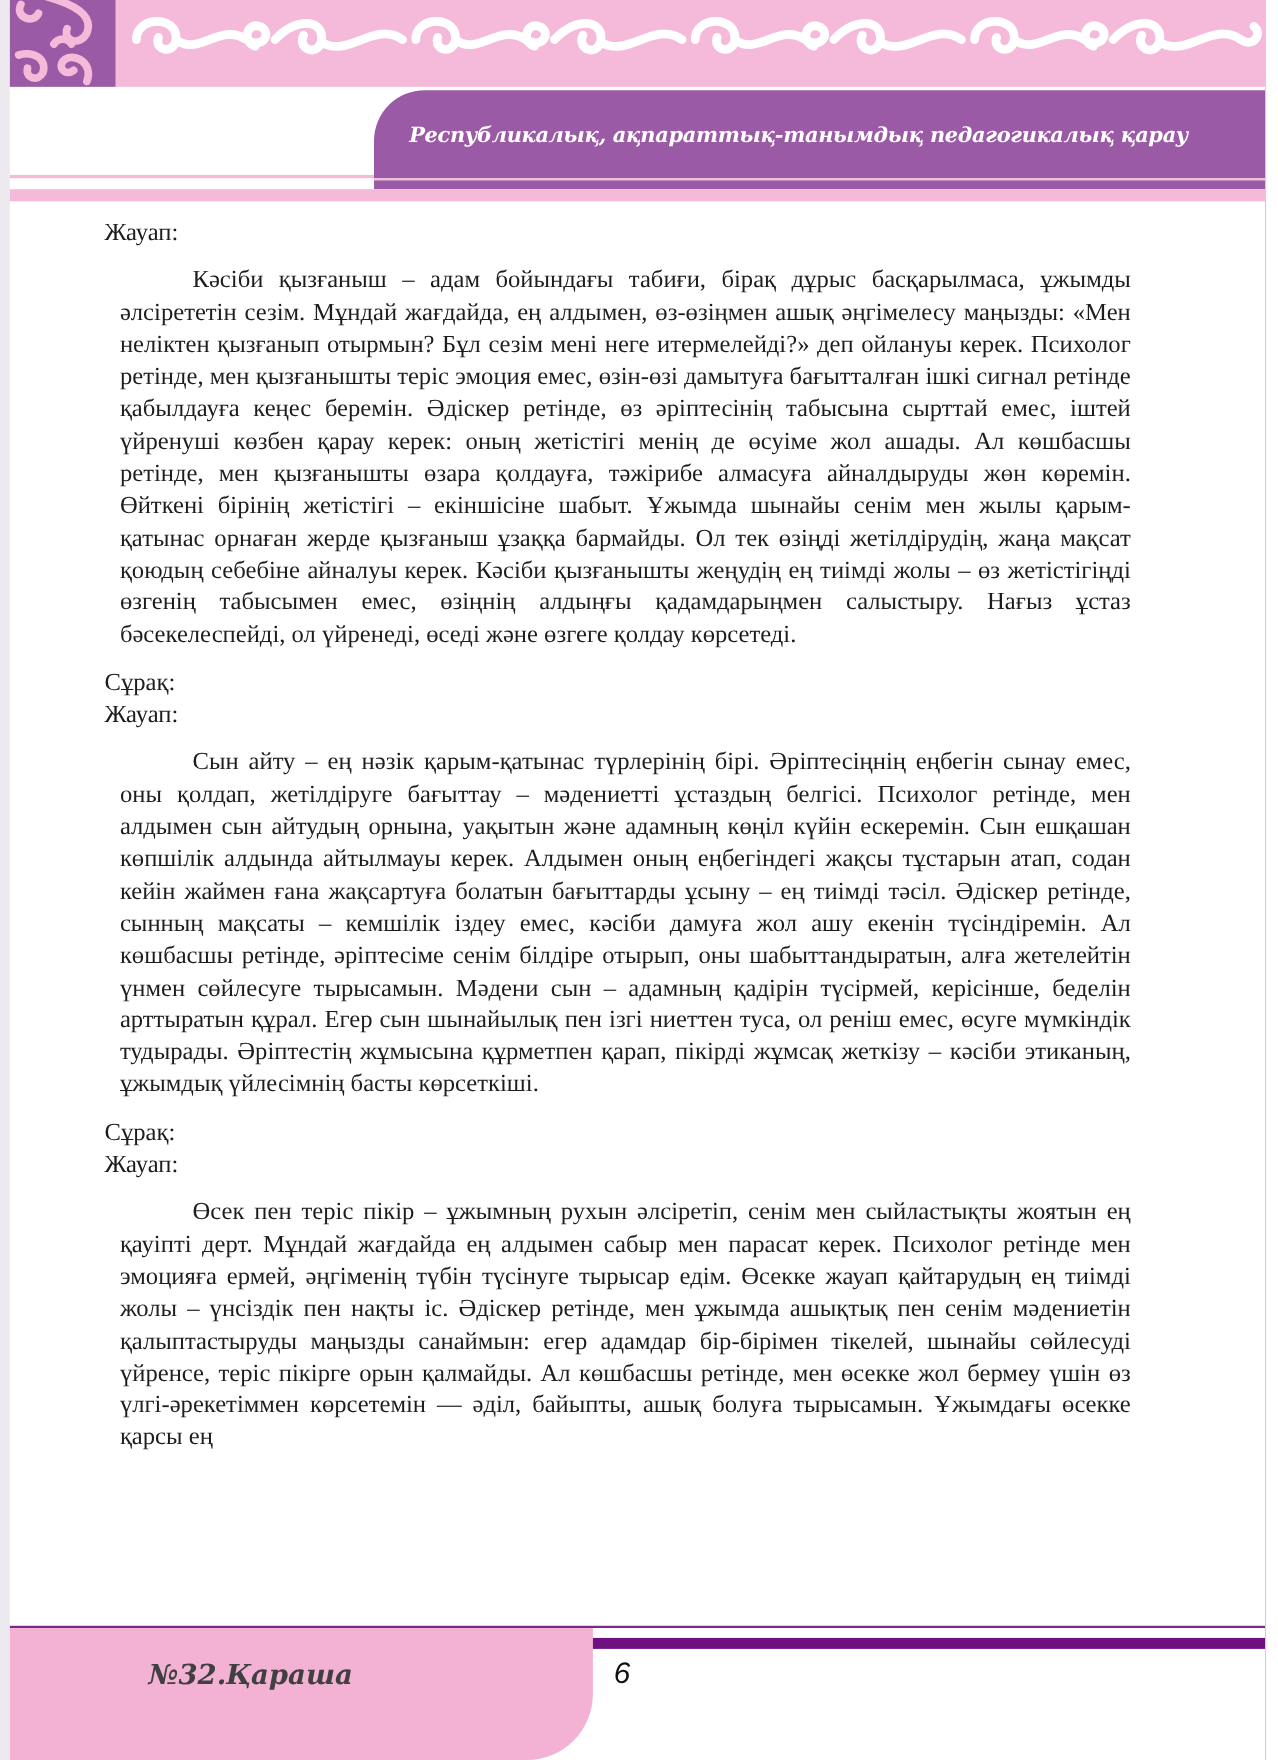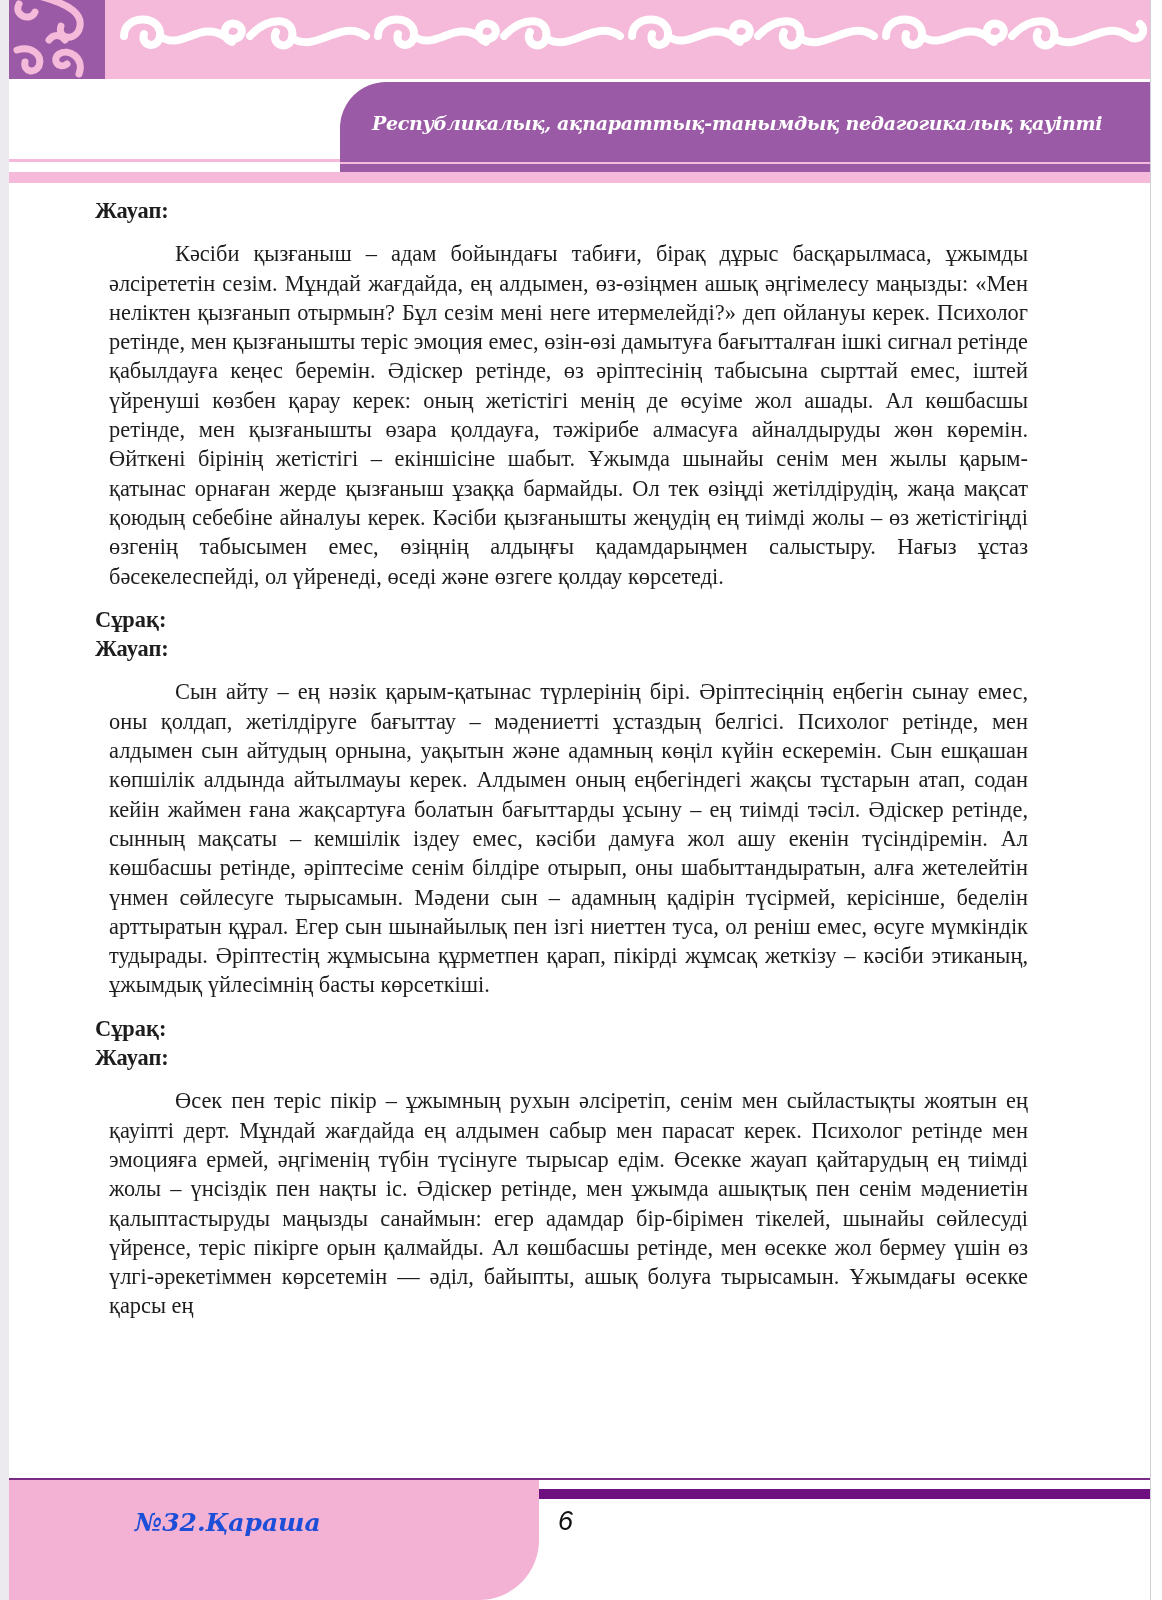--- a/index.html
+++ b/index.html
@@ -29,33 +29,33 @@
   .rule-thin-right { position: absolute; left: 340px; top: 162px; width: 810px; height: 2px; background: #f5b9d9; }
   .rule-dark-right { position: absolute; left: 340px; top: 164px; width: 810px; height: 8px; background: #9b5aa5; }
   .rule-pink-full { position: absolute; left: 9px; top: 172px; width: 1141px; height: 11px; background: #f5b9d9; }
 
   
   .content {
     position: absolute; left: 95px; top: 196px; width: 947px;
     font-size: 22.4px; line-height: 29.3px; color: #1d1d1d;
     text-align: justify;
   }
-  .label { font-weight: bold; display: block; }
+  .label { font-weight: normal; display: block; }
   .para { text-indent: 66px; margin: 14px; }
   .question { font-weight: bold; text-indent: 66px; margin: 0; }
 
   
   .footer-rule-thin { position: absolute; left: 9px; top: 1478px; width: 1141px; height: 2px; background: #7a2a86; }
   .footer-tab {
     position: absolute; left: 9px; top: 1480px; width: 530px; height: 120px;
     background: #f3b2d4; border-bottom-right-radius: 60px;
   }
   .footer-rule-dark { position: absolute; left: 539px; top: 1489px; width: 611px; height: 10px; background: #6e1080; }
   .issue-label {
-    position: absolute; left: 135px; top: 1508px; color: #1d4ed8;
+    position: absolute; left: 135px; top: 1508px; color: #404040;
     font-family: "DejaVu Serif", serif; font-style: italic; font-weight: bold; font-size: 25px;
   }
   .page-number {
     position: absolute; left: 558px; top: 1506px; color: #111111;
     font-family: "Liberation Sans", sans-serif; font-style: italic; font-size: 27px;
   }
 </style>
 </head>
 <body>
 
@@ -80,21 +80,21 @@
              M258 28 C 258 6, 296 6, 294 28 C 292 42, 274 38, 278 26 M294 28 C 314 44, 334 12, 358 28 C 374 38, 382 20, 370 16 C 358 12, 354 30, 366 34
              M384 28 C 404 6, 430 10, 426 30 C 422 44, 404 36, 410 24 M426 30 C 450 46, 474 10, 500 28
              M512 28 C 512 6, 550 6, 548 28 C 546 42, 528 38, 532 26 M548 28 C 568 44, 588 12, 612 28 C 628 38, 636 20, 624 16 C 612 12, 608 30, 620 34
              M638 28 C 658 6, 684 10, 680 30 C 676 44, 658 36, 664 24 M680 30 C 704 46, 728 10, 754 28
              M766 28 C 766 6, 804 6, 802 28 C 800 42, 782 38, 786 26 M802 28 C 822 44, 842 12, 866 28 C 882 38, 890 20, 878 16 C 866 12, 862 30, 874 34
              M892 28 C 912 6, 938 10, 934 30 C 930 44, 912 36, 918 24 M934 30 C 958 46, 982 10, 1008 28 C 1020 36, 1028 22, 1020 16"></path>
   </g>
 </svg>
 <div class="header-gap"></div>
 <div class="title-tab"></div>
-<div class="title-text">Республикалық, ақпараттық-танымдық педагогикалық қауіпті</div>
+<div class="title-text">Республикалық, ақпараттық-танымдық педагогикалық қарау</div>
 <div class="rule-thin-left"></div>
 <div class="rule-thin-right"></div>
 <div class="rule-dark-right"></div>
 <div class="rule-pink-full"></div>
 
 <div class="content">
   <span class="label">Жауап:</span>
   <p class="para">Кәсіби қызғаныш – адам бойындағы табиғи, бірақ дұрыс басқарылмаса, ұжымды әлсірететін сезім. Мұндай жағдайда, ең алдымен, өз-өзіңмен ашық әңгімелесу маңызды: «Мен неліктен қызғанып отырмын? Бұл сезім мені неге итермелейді?» деп ойлануы керек. Психолог ретінде, мен қызғанышты теріс эмоция емес, өзін-өзі дамытуға бағытталған ішкі сигнал ретінде қабылдауға кеңес беремін. Әдіскер ретінде, өз әріптесінің табысына сырттай емес, іштей үйренуші көзбен қарау керек: оның жетістігі менің де өсуіме жол ашады. Ал көшбасшы ретінде, мен қызғанышты өзара қолдауға, тәжірибе алмасуға айналдыруды жөн көремін. Өйткені бірінің жетістігі – екіншісіне шабыт. Ұжымда шынайы сенім мен жылы қарым-қатынас орнаған жерде қызғаныш ұзаққа бармайды. Ол тек өзіңді жетілдірудің, жаңа мақсат қоюдың себебіне айналуы керек. Кәсіби қызғанышты жеңудің ең тиімді жолы – өз жетістігіңді өзгенің табысымен емес, өзіңнің алдыңғы қадамдарыңмен салыстыру. Нағыз ұстаз бәсекелеспейді, ол үйренеді, өседі және өзгеге қолдау көрсетеді.</p>
   <span class="label">Сұрақ:</span>
   <span class="label">Жауап:</span>

